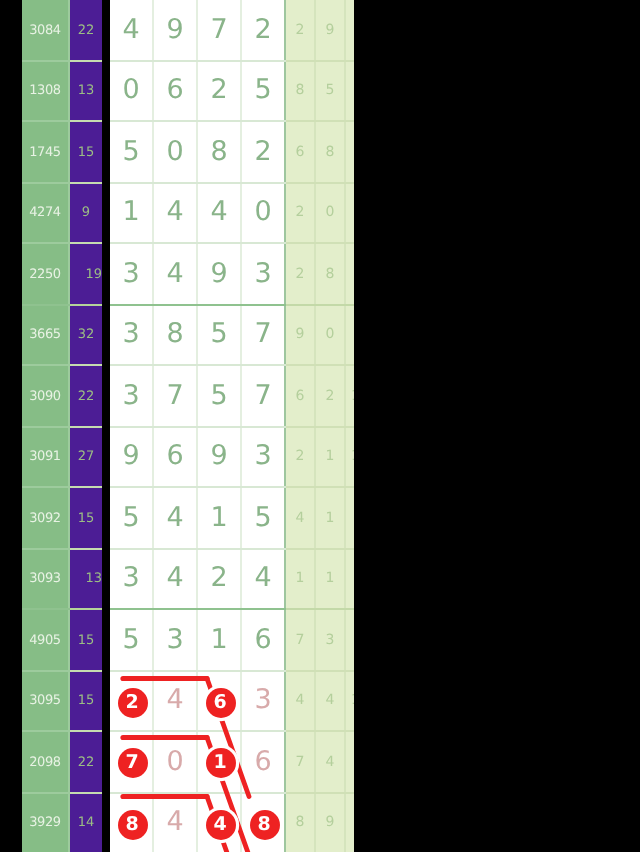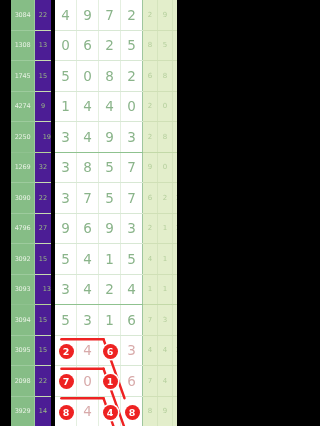--- a/index.html
+++ b/index.html
@@ -187,21 +187,21 @@
             <td class="c-cnt">19</td>
             <td class="c-dig"><span>3</span></td>
             <td class="c-dig"><span>4</span></td>
             <td class="c-dig"><span>9</span></td>
             <td class="c-dig last-dig"><span>3</span></td>
             <td class="c-stat">2</td>
             <td class="c-stat">8</td>
             <td class="c-stat last-stat">5</td>
           </tr>
           <tr>
-            <td class="c-id">1269</td>
+            <td class="c-id">3665</td>
             <td class="c-cnt">32</td>
             <td class="c-dig"><span>3</span></td>
             <td class="c-dig"><span>8</span></td>
             <td class="c-dig"><span>5</span></td>
             <td class="c-dig last-dig"><span>7</span></td>
             <td class="c-stat">9</td>
             <td class="c-stat">0</td>
             <td class="c-stat last-stat">2</td>
           </tr>
           <tr>
@@ -209,21 +209,21 @@
             <td class="c-cnt">22</td>
             <td class="c-dig"><span>3</span></td>
             <td class="c-dig"><span>7</span></td>
             <td class="c-dig"><span>5</span></td>
             <td class="c-dig last-dig"><span>7</span></td>
             <td class="c-stat">6</td>
             <td class="c-stat">2</td>
             <td class="c-stat last-stat">14</td>
           </tr>
           <tr>
-            <td class="c-id">4796</td>
+            <td class="c-id">3091</td>
             <td class="c-cnt">27</td>
             <td class="c-dig"><span>9</span></td>
             <td class="c-dig"><span>6</span></td>
             <td class="c-dig"><span>9</span></td>
             <td class="c-dig last-dig"><span>3</span></td>
             <td class="c-stat">2</td>
             <td class="c-stat">1</td>
             <td class="c-stat last-stat">14</td>
           </tr>
           <tr>
@@ -242,21 +242,21 @@
             <td class="c-cnt">13</td>
             <td class="c-dig"><span>3</span></td>
             <td class="c-dig"><span>4</span></td>
             <td class="c-dig"><span>2</span></td>
             <td class="c-dig last-dig"><span>4</span></td>
             <td class="c-stat">1</td>
             <td class="c-stat">1</td>
             <td class="c-stat last-stat">0</td>
           </tr>
           <tr>
-            <td class="c-id">3094</td>
+            <td class="c-id">4905</td>
             <td class="c-cnt">15</td>
             <td class="c-dig"><span>5</span></td>
             <td class="c-dig"><span>3</span></td>
             <td class="c-dig"><span>1</span></td>
             <td class="c-dig last-dig"><span>6</span></td>
             <td class="c-stat">7</td>
             <td class="c-stat">3</td>
             <td class="c-stat last-stat">4</td>
           </tr>
           <tr>

